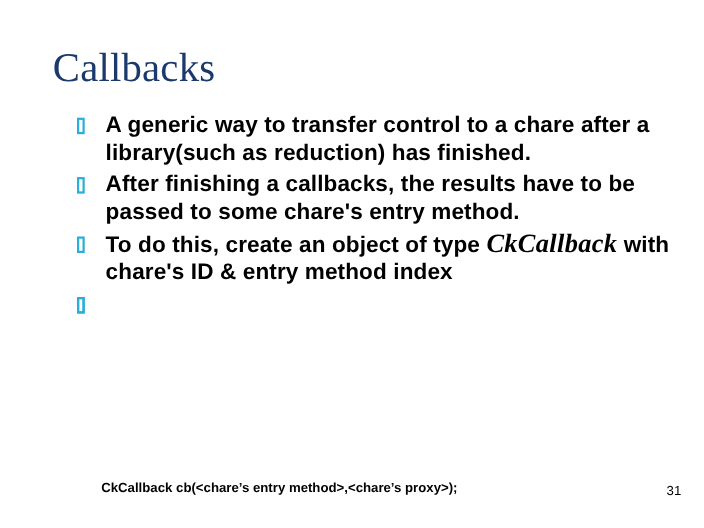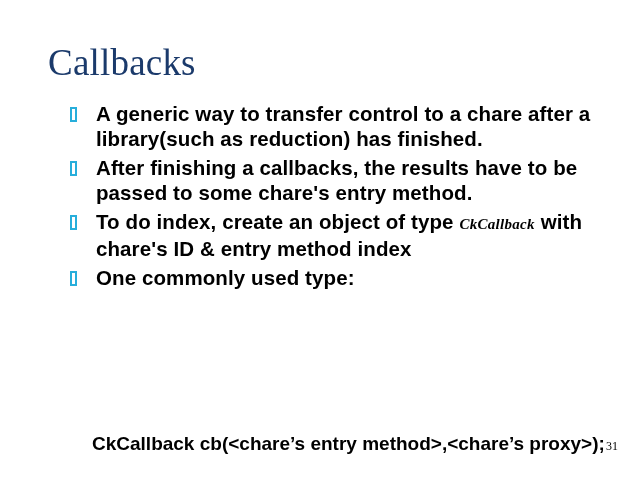--- a/index.html
+++ b/index.html
@@ -58,39 +58,39 @@
     font-size: 20.5px;
     line-height: 24.5px;
     font-weight: bold;
     color: #000000;
     letter-spacing: 0.1px;
   }
   .bullet-text .mono-type {
     font-family: "Liberation Serif", serif;
     font-style: italic;
     font-weight: bold;
-    font-size: 15px;
+    font-size: 24px;
     letter-spacing: 0.3px;
   }
   .code-line {
     position: absolute;
     left: 92px;
     top: 434px;
     font-family: "Liberation Sans", sans-serif;
-    font-size: 19px;
+    font-size: 12px;
     line-height: 19px;
     font-weight: bold;
     color: #000000;
     white-space: nowrap;
   }
   .page-number {
     position: absolute;
     left: 606px;
     top: 439px;
-    font-family: Liberation Serif, serif;
+    font-family: Liberation Sans, sans-serif;
     font-size: 12px;
     line-height: 14px;
     font-weight: normal;
     color: #000000;
   }
 </style>
 </head>
 <body>
 
 <div class="slide">
@@ -104,30 +104,29 @@
       <span class="bullet-text">A generic way to transfer control to a chare after a library(such as reduction) has finished.</span>
     </div>
 
     <div class="bullet-row">
       <span class="bullet-marker"></span>
       <span class="bullet-text">After finishing a callbacks, the results have to be passed to some chare's entry method.</span>
     </div>
 
     <div class="bullet-row">
       <span class="bullet-marker"></span>
-      <span class="bullet-text"><span>To do index, create an object of type </span><span class="mono-type">CkCallback</span><span> with chare's ID &amp; entry method index</span></span>
+      <span class="bullet-text"><span>To do this, create an object of type </span><span class="mono-type">CkCallback</span><span> with chare's ID &amp; entry method index</span></span>
     </div>
 
     <div class="bullet-row">
       <span class="bullet-marker"></span>
     </div>
 
     <div class="bullet-row">
       <span class="bullet-marker"></span>
-      <span class="bullet-text">One commonly used type:</span>
     </div>
 
   </div>
 
   <div class="code-line">CkCallback cb(&lt;chare’s entry method&gt;,&lt;chare’s proxy&gt;);</div>
 
   <div class="page-number">31</div>
 
 </div>
 

